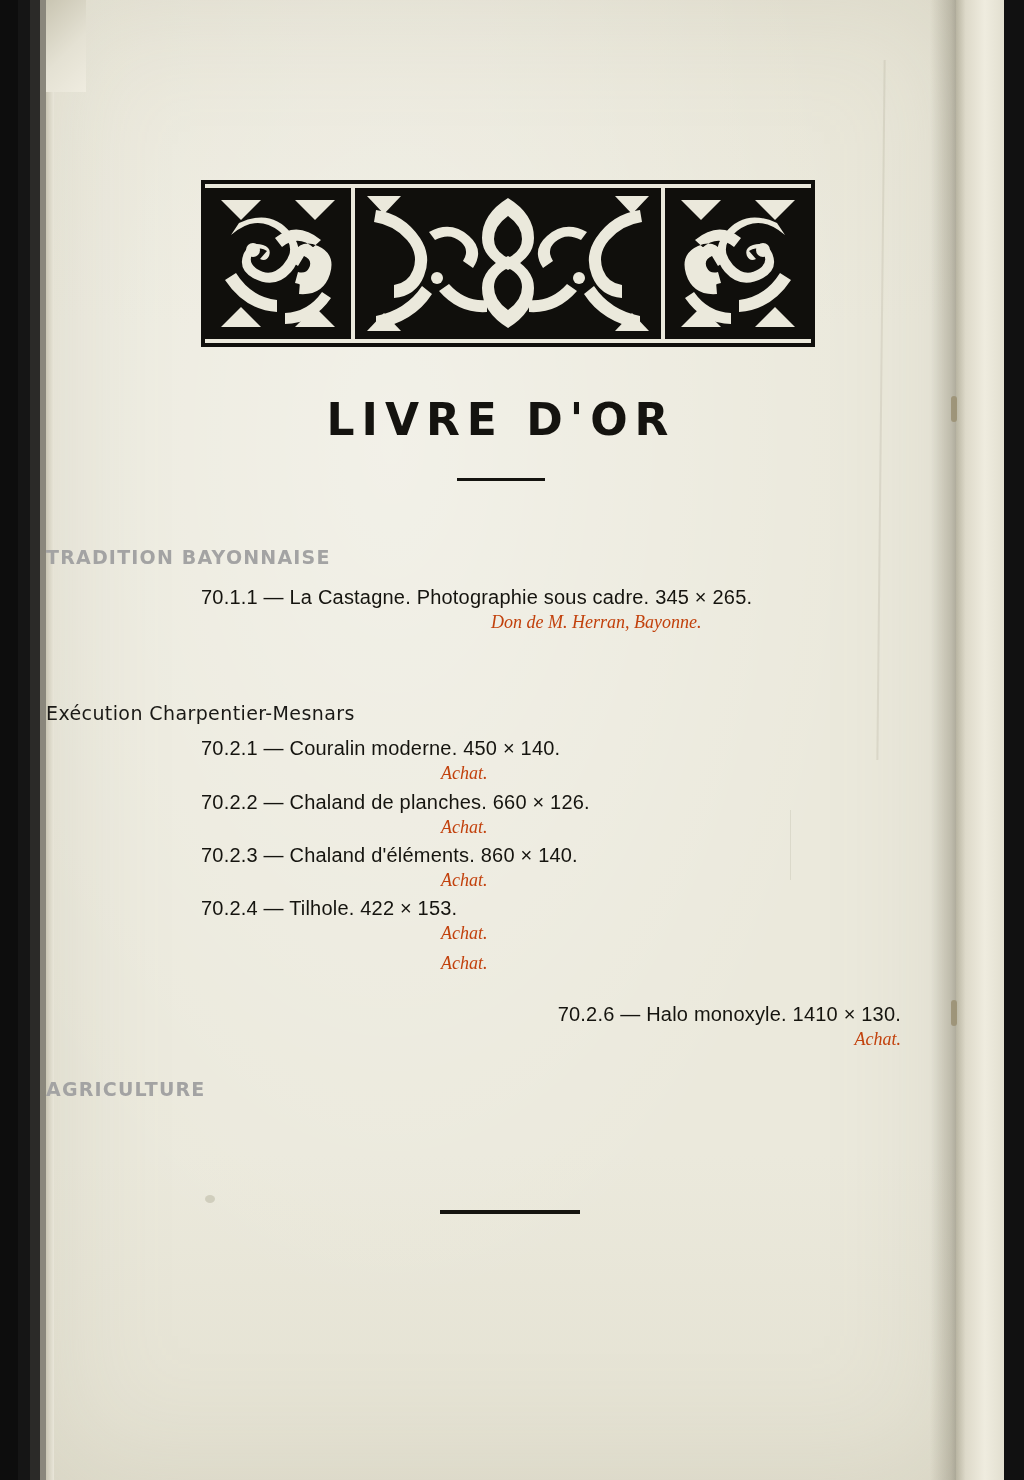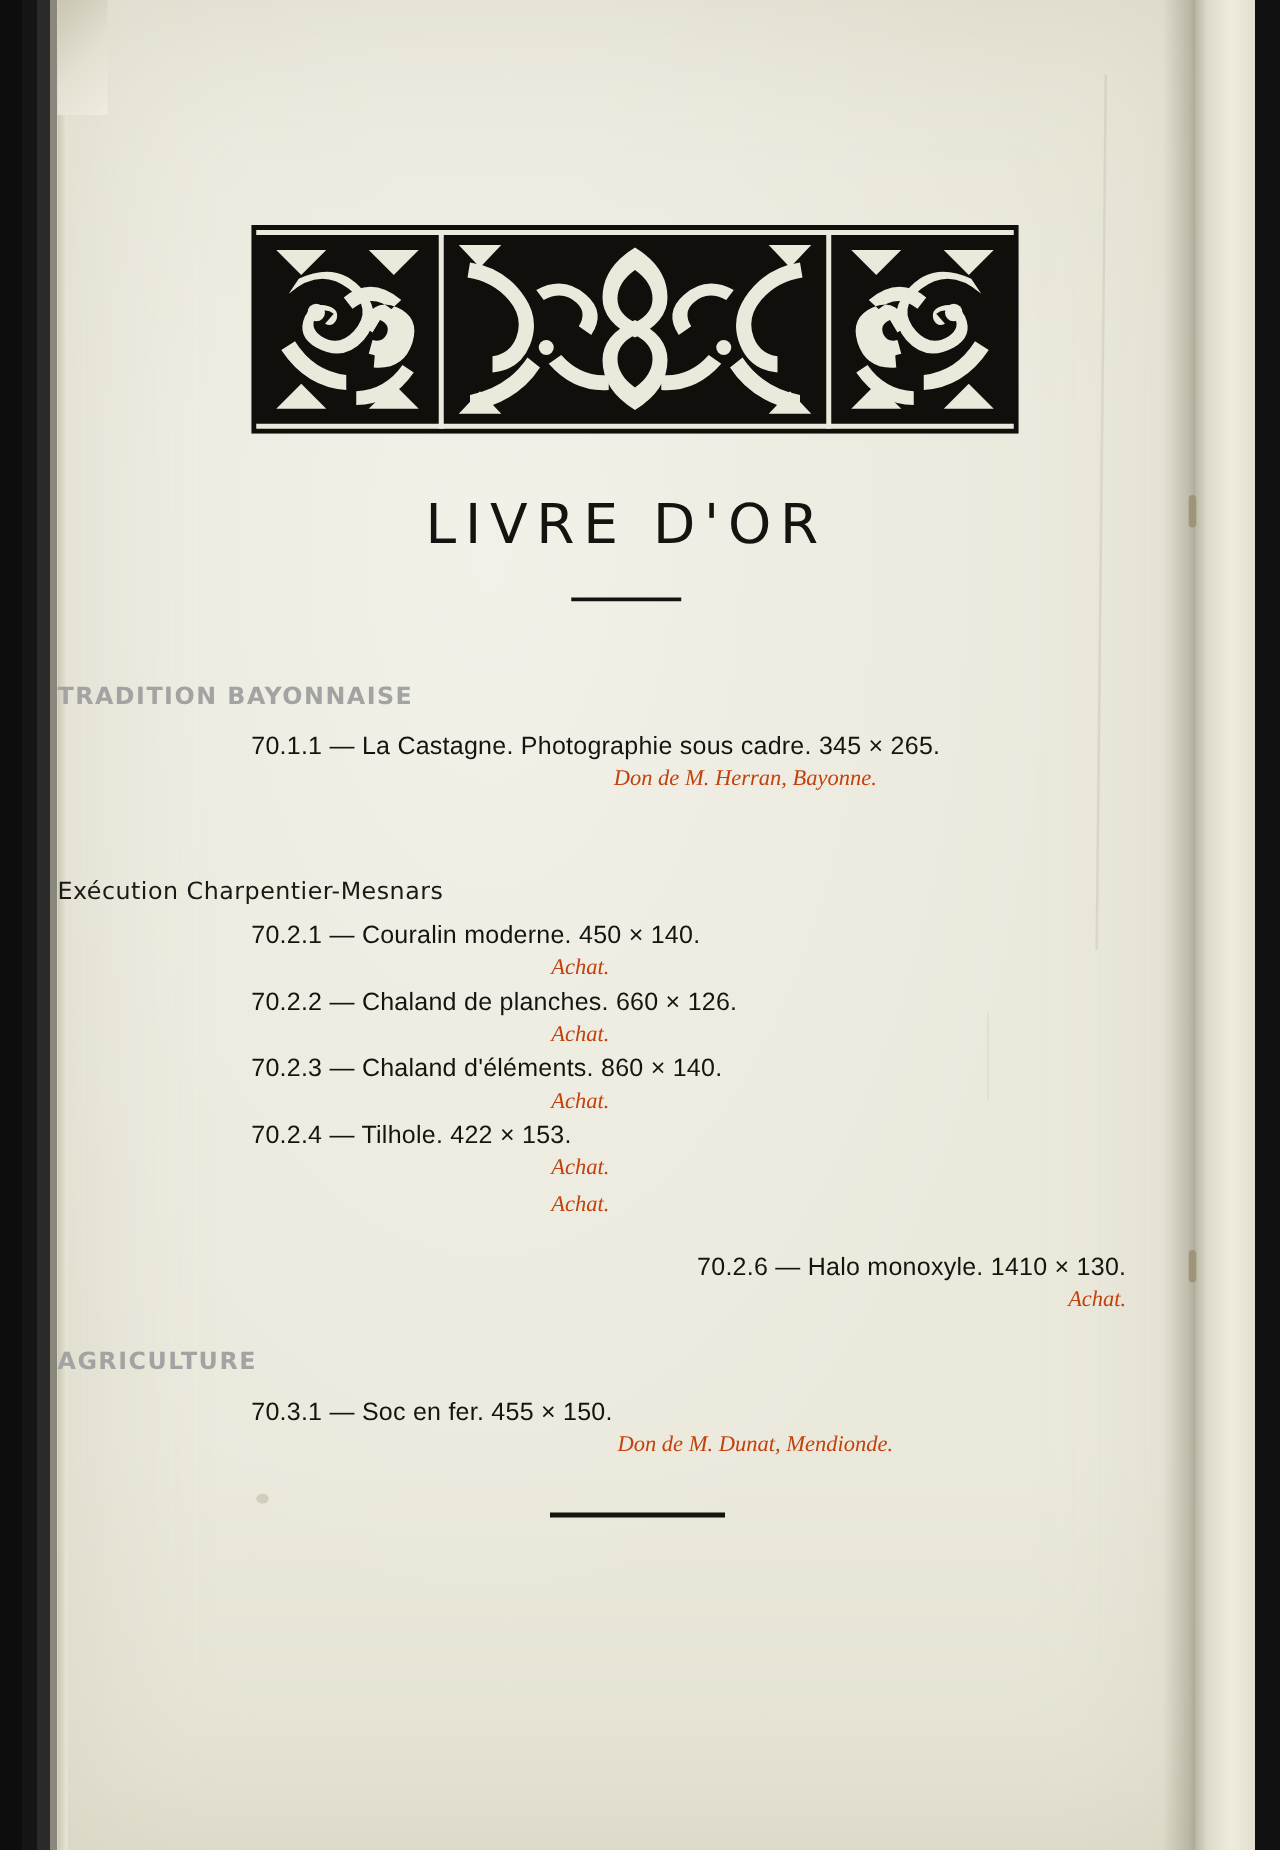--- a/index.html
+++ b/index.html
@@ -139,21 +139,21 @@
   .ornament svg { display: block; width: 100%; height: 100%; }
 
   .title {
     position: absolute;
     left: 0;
     top: 394px;
     width: 910px;
     text-align: center;
     font-family: "DejaVu Sans", sans-serif;
     font-size: 44px;
-    font-weight: 400;
+    font-weight: 700;
     letter-spacing: 7px;
     color: #14130f;
   }
 
   .title-rule {
     position: absolute;
     left: 411px;
     top: 478px;
     width: 88px;
     height: 3px;
@@ -321,20 +321,16 @@
     </div>
     <div class="entry" style="top:950px;">
       <div class="cred ind-b">Achat.</div>
     </div>
     <div class="entry" style="top:1003px;text-align:right;">
       <div class="line">70.2.6 — Halo monoxyle. 1410 × 130.</div>
       <div class="cred ind-b">Achat.</div>
     </div>
 
     <div class="section-head" style="top:1078px;">AGRICULTURE</div>
-    <div class="entry" style="top:1119px;">
-      <div class="line">70.3.1 — Soc en fer. 455 × 150.</div>
-      <div class="cred ind-c">Don de M. Dunat, Mendionde.</div>
-    </div>
 
     <div class="bottom-rule"></div>
   </div>
 </div>
 
 </body></html>

